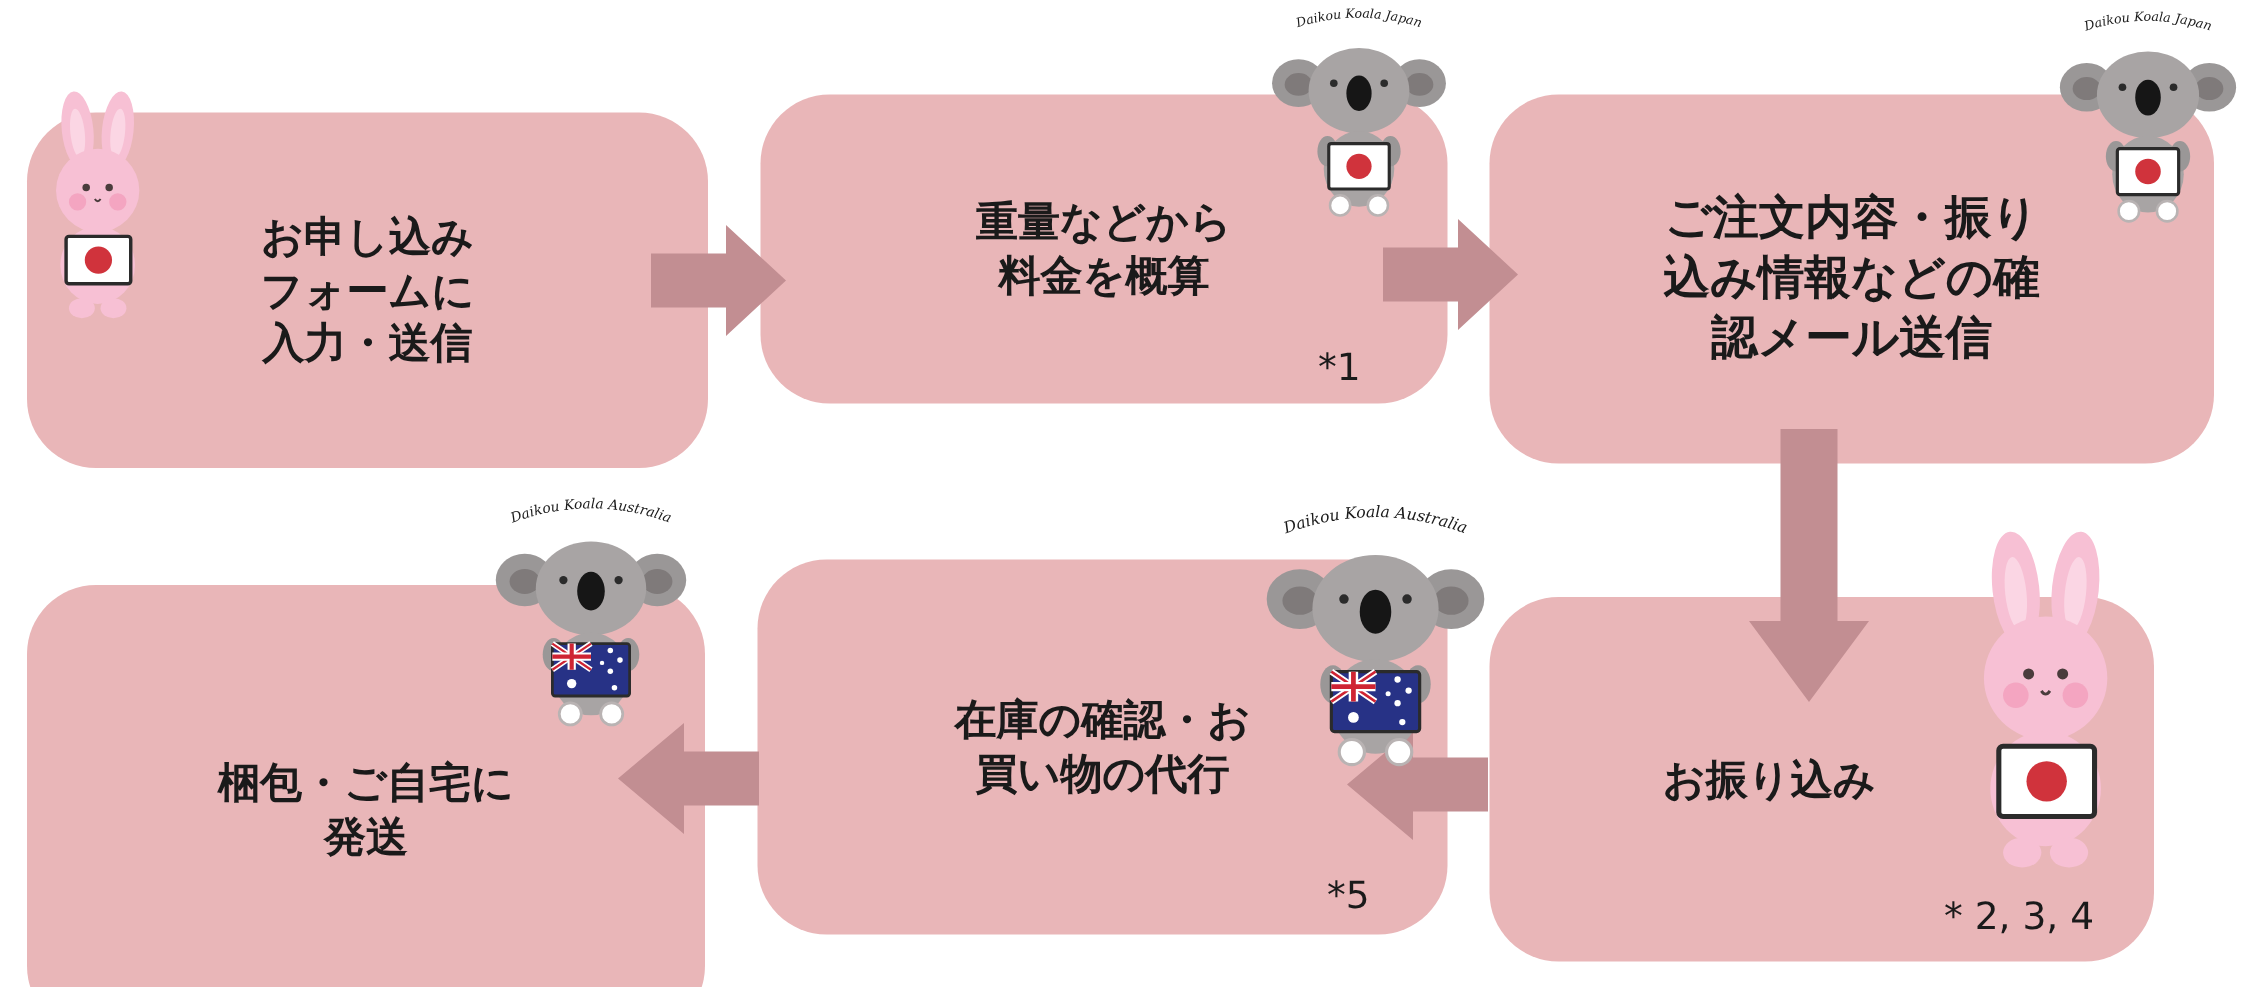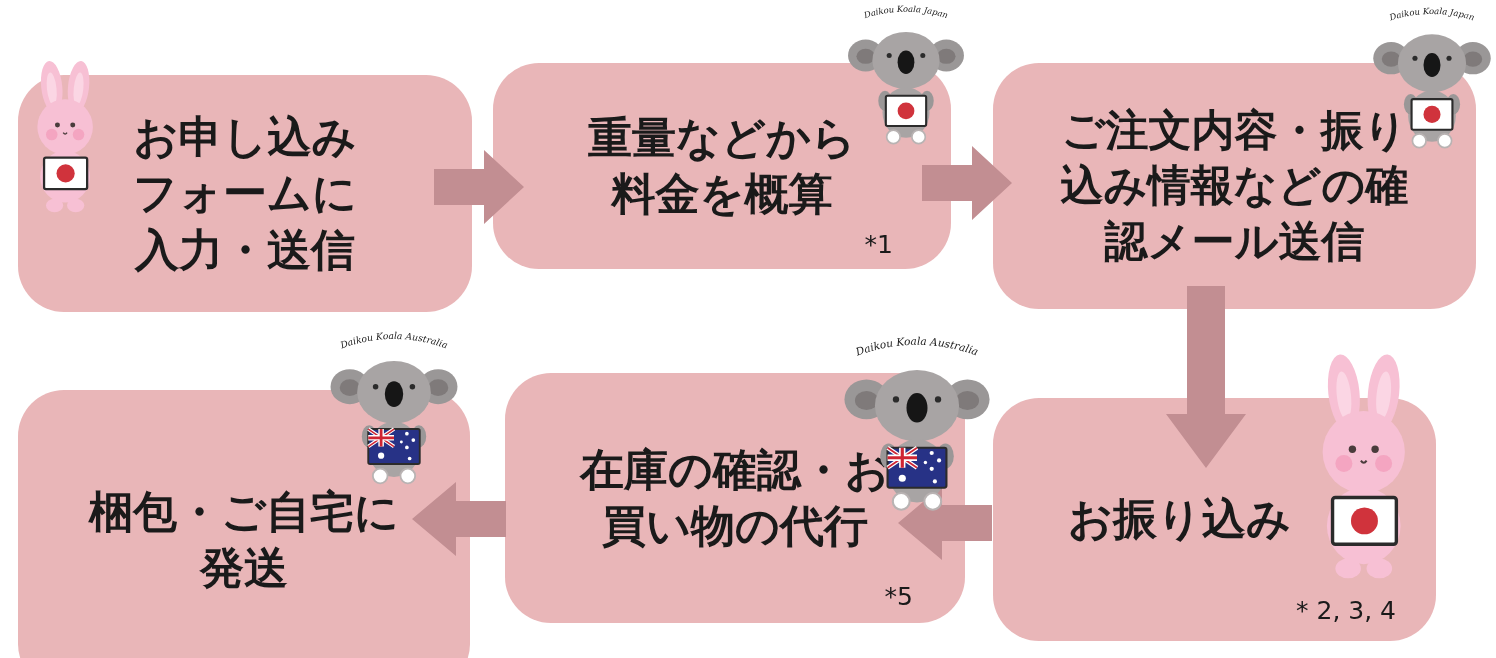--- a/index.html
+++ b/index.html
@@ -6,32 +6,32 @@
     --box-bg:#e9b6b8;
     --arrow:#c28e92;
     --text:#1a1a1a;
   }
   *{box-sizing:border-box}
   body{margin:0;background:#ffffff;font-family:"DejaVu Sans","Liberation Sans",sans-serif}
   #stage{position:relative;width:1496px;height:658px;background:#ffffff;overflow:hidden}
 
   .box{position:absolute;background:var(--box-bg);border-radius:46px;
        display:flex;align-items:center;justify-content:center;z-index:1}
-  .label{white-space:pre-line;text-align:center;font-weight:700;font-size:44px;
+  .label{white-space:pre-line;text-align:center;font-weight:700;font-size:28px;
          line-height:1.28;color:var(--text)}
   .footnote{position:absolute;font-size:25px;font-weight:400;color:var(--text)}
 
   .b1{left:18px;top:75px;width:454px;height:237px}
-  .b2{left:493px;top:63px;width:458px;height:206px}
+  .b2{left:507px;top:63px;width:458px;height:206px}
   .b3{left:993px;top:63px;width:483px;height:246px}
   .b4{left:993px;top:398px;width:443px;height:243px}
   .b5{left:505px;top:373px;width:460px;height:250px}
   .b6{left:18px;top:390px;width:452px;height:300px}
 
-  .b3 .label{font-size:43px}
+  .b3 .label{font-size:31px}
   .b4 .label{padding-right:70px}
 
   .b2 .footnote{right:58px;bottom:10px}
   .b4 .footnote{right:40px;bottom:16px}
   .b5 .footnote{right:52px;bottom:12px}
 
   .arrow{position:absolute;z-index:5}
   .arrow polygon{fill:var(--arrow)}
   .a1{left:434px;top:150px;width:90px;height:74px}
   .a2{left:922px;top:146px;width:90px;height:74px}

